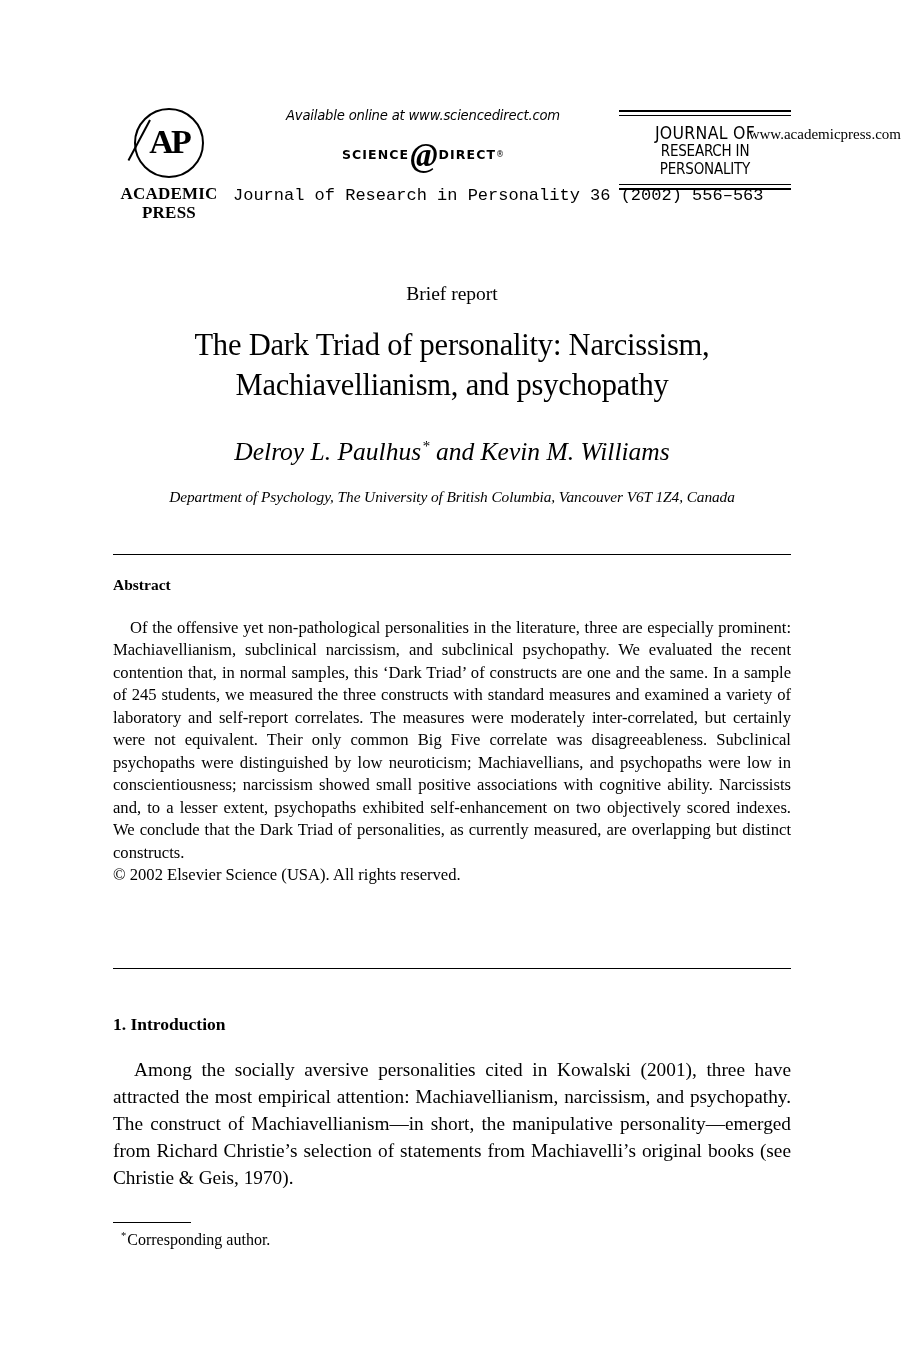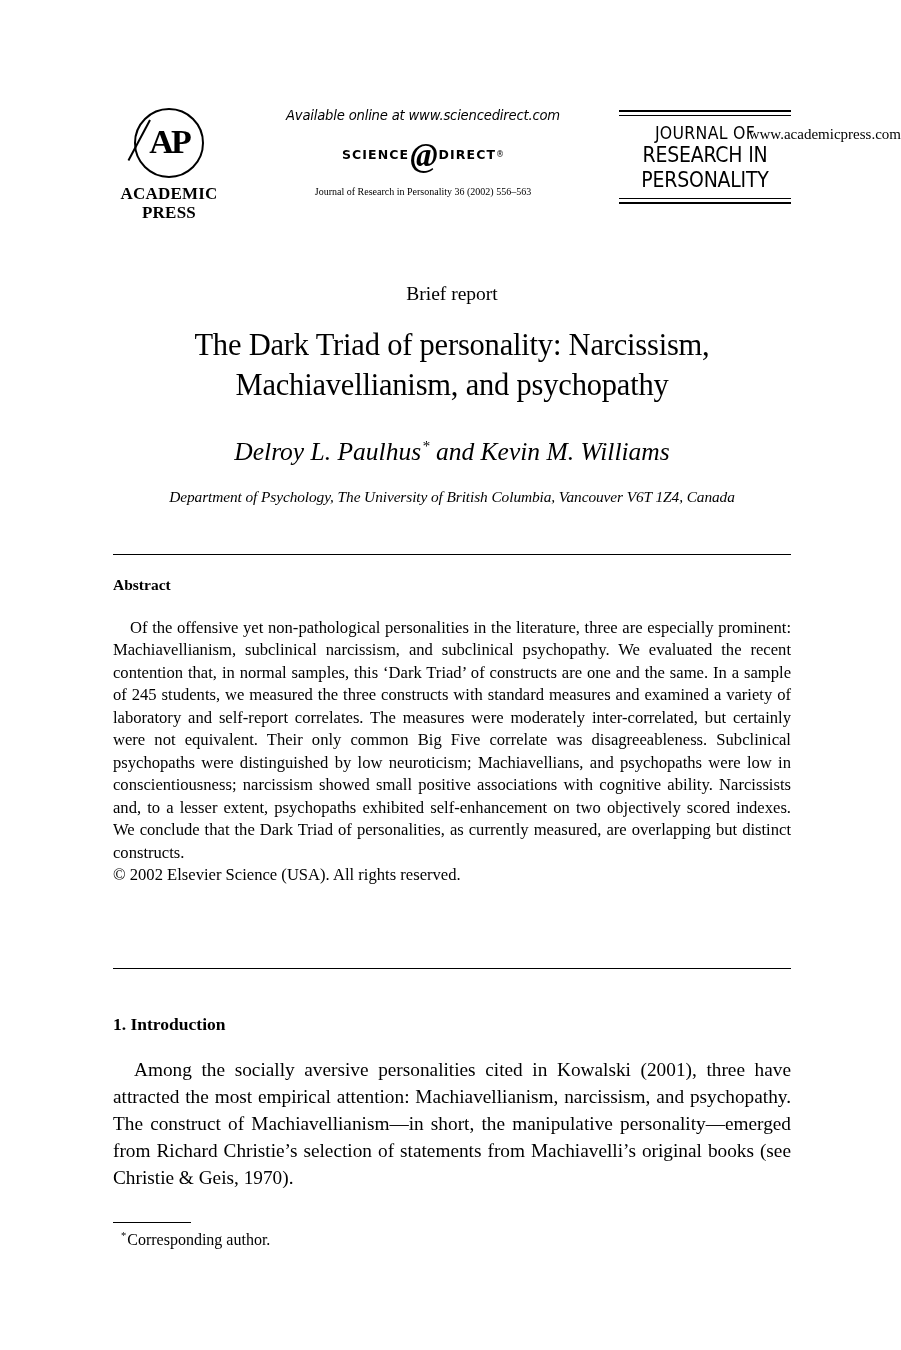--- a/index.html
+++ b/index.html
@@ -115,22 +115,22 @@
     position: relative;
     top: 1px;
   }
   .sd-reg {
     font-family: "DejaVu Sans", sans-serif;
     font-size: 8px;
     vertical-align: super;
   }
   .citation {
     margin-top: 17px;
-    font-family: Liberation Serif, serif;
-    font-size: 10px;
+    font-family: Liberation Mono, monospace;
+    font-size: 17px;
     white-space: nowrap;
   }
 
   
   .masthead {
     position: absolute;
     right: 0px;
     top: 2px;
     width: 172px;
     text-align: center;
@@ -148,21 +148,21 @@
   .mast-lines {
     padding: 7px 0 6px 0;
     font-family: "DejaVu Sans Condensed", "DejaVu Sans", sans-serif;
     line-height: 1.16;
   }
   .mast-l1 {
     font-size: 17.5px;
     letter-spacing: 0.3px;
   }
   .mast-l2, .mast-l3 {
-    font-size: 21px;
+    font-size: 15px;
     letter-spacing: -0.2px;
   }
   .acpress-url {
     position: absolute;
     right: 0px;
     top: 126px;
     width: 300px;
     text-align: right;
     font-family: "Liberation Serif", serif;
     font-size: 15px;

